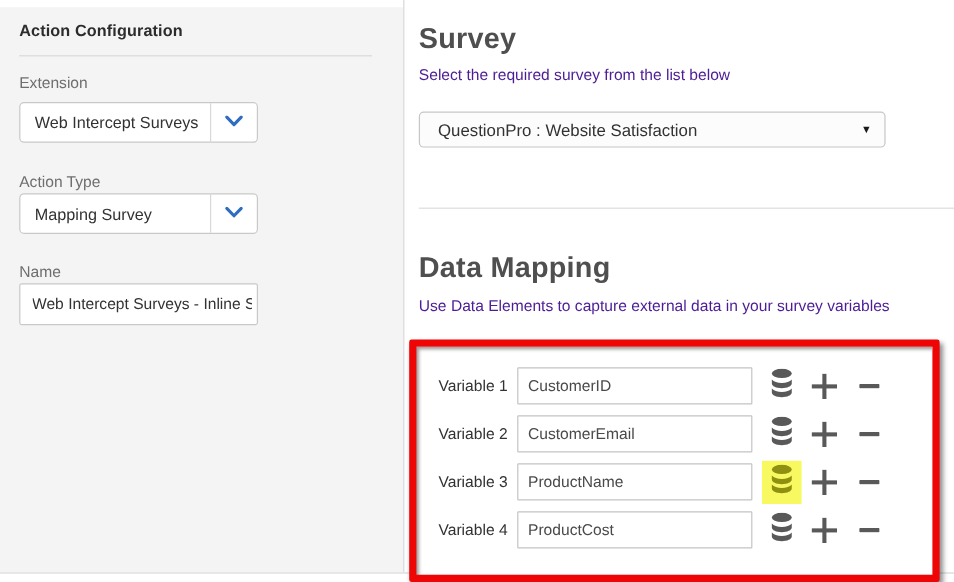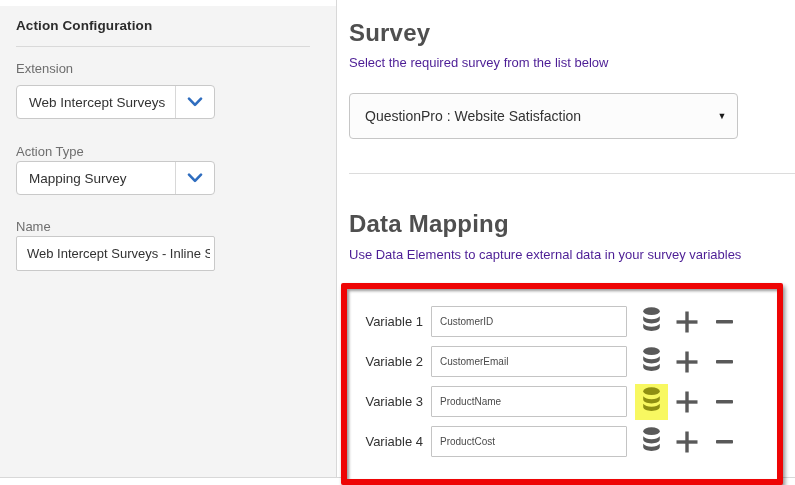--- a/index.html
+++ b/index.html
@@ -68,21 +68,21 @@
   }
   .h-survey{left:349px;top:19px;}
   .h-datamapping{left:349px;top:210px;}
   .subtext{
     font-size:13px;color:#4c1d95;
   }
   .sub-survey{left:349px;top:55px;}
   .sub-datamapping{left:349px;top:247px;}
 
   .survey-select{
-    left:349px;top:93px;width:389px;height:46px;
+    left:349px;top:93px;width:389px;height:30px;
     background:#fcfcfc;border:1px solid #c6c6c6;border-radius:4px;
     box-sizing:border-box;display:flex;align-items:center;
     cursor:pointer;
   }
   .survey-select .sel-value{
     flex:1;padding-left:15px;font-size:14px;color:#323232;
     white-space:nowrap;overflow:hidden;
   }
   .survey-select .sel-caret{
     width:30px;text-align:center;font-size:9px;color:#1a1a1a;line-height:1;
@@ -103,21 +103,21 @@
     display:flex;align-items:center;height:31px;margin:0 0 9px 12px;
   }
   .vrow .vlabel{
     width:64px;text-align:right;margin-right:8px;
     font-size:13px;color:#323232;white-space:nowrap;
   }
   .vrow .vinput{
     width:196px;height:31px;box-sizing:border-box;
     border:1px solid #c4c4c4;background:#ffffff;border-radius:1px;
     font-family:"Liberation Sans", sans-serif;
-    font-size:10px;color:#4a4a4a;padding:0 8px;outline:none;
+    font-size:13px;color:#4a4a4a;padding:0 8px;outline:none;
   }
   .dbwrap{
     width:33px;height:36px;margin-left:8px;flex:0 0 auto;
     display:flex;align-items:center;justify-content:center;cursor:pointer;
   }
   .dbwrap svg{fill:#595959;}
   .dbwrap.hl{background:#f8f861;}
   .dbwrap.hl svg{fill:#8f8f12;}
   .plusbtn{margin-left:8px;width:22px;height:22px;flex:0 0 auto;cursor:pointer;}
   .plusbtn svg{fill:#595959;display:block;}

